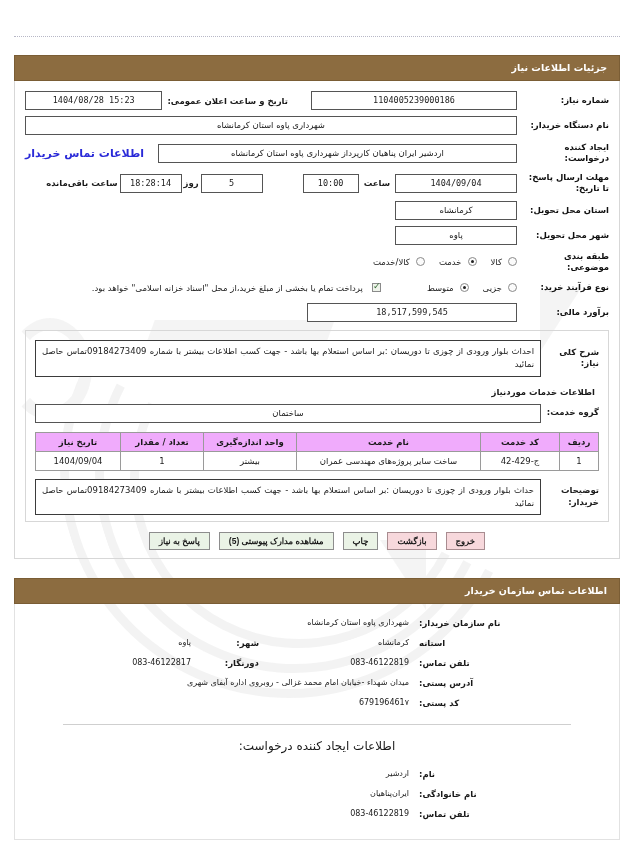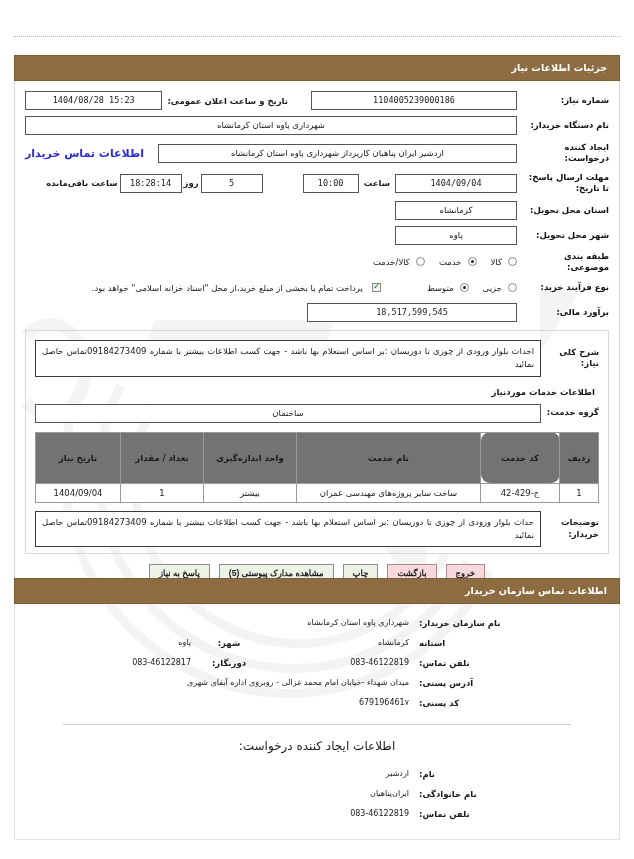--- a/index.html
+++ b/index.html
@@ -155,22 +155,22 @@
   .sub-head{
     font-weight:bold;font-size:8.5px;margin:10px 4px 7px 0;text-align:right;
   }
 
   
   table.items{
     width:100%;border-collapse:collapse;font-size:8.5px;background:#fff;
     border:1px solid #9a9a9a;
   }
   table.items th{
-    background:#737373;border:1px solid #9a9a9a;
-    font-weight:bold;padding:20px 3px;text-align:center;font-size:8.5px;
+    background:#f0abfc;border:1px solid #9a9a9a;
+    font-weight:bold;padding:4px 3px;text-align:center;font-size:8.5px;
     color:#1a1a1a;
   }
   table.items td{
     border:1px solid #9a9a9a;padding:4px 3px;text-align:center;
     background:#fff;font-size:8.5px;
   }
 
   
   .btnbar{
     display:flex;justify-content:center;align-items:center;
@@ -195,21 +195,21 @@
   .contact-body{
     border:1px solid #e2e2e2;border-top:none;
     padding:14px 10px 10px 10px;box-sizing:border-box;
   }
   .crow{display:flex;align-items:flex-start;margin-bottom:10px;font-size:8.5px;}
   .ckey{
     width:200px;flex:0 0 200px;text-align:left;font-weight:bold;
     padding-left:10px;box-sizing:border-box;
   }
   .cval{flex:0 0 150px;text-align:right;font-size:8px;}
-  .cval2{flex:0 0 60px;text-align:center;font-weight:bold;font-size:8.5px;padding-left:8px;}
+  .cval2{flex:0 0 60px;text-align:right;font-weight:bold;font-size:8.5px;padding-left:8px;}
   .cval3{flex:1;text-align:right;font-size:8px;}
   .cval-wide{flex:1;text-align:right;font-size:8px;}
   .hr-thin{border-top:1px solid #cfcfcf;margin:16px 38px 14px 38px;}
   .req-title{text-align:center;font-size:12px;font-weight:normal;margin-bottom:16px;}
 </style>
 </head>
 <body>
 
 <div class="watermark">
   <div class="wm-arc wm1"></div>
@@ -311,21 +311,21 @@
 
         <div class="desc-row" style="align-items:center;margin-bottom:9px;">
           <div class="desc-lbl">گروه خدمت:</div>
           <div class="fld" style="flex:1;text-align:center;">ساختمان</div>
         </div>
 
         <table class="items">
           <thead>
             <tr>
               <th style="width:32px;">ردیف</th>
-              <th style="width:72px;border-radius:9px;">کد خدمت</th>
+              <th style="width:72px;">کد خدمت</th>
               <th>نام خدمت</th>
               <th style="width:86px;">واحد اندازه‌گیری</th>
               <th style="width:76px;">تعداد / مقدار</th>
               <th style="width:78px;">تاریخ نیاز</th>
             </tr>
           </thead>
           <tbody>
             <tr>
               <td>1</td>
               <td>ج-429-42</td>

